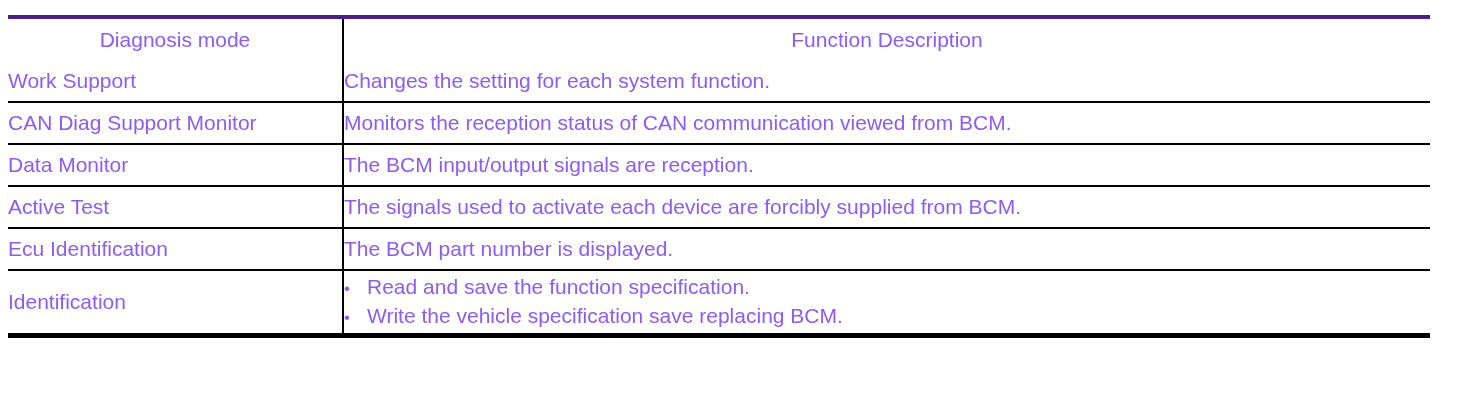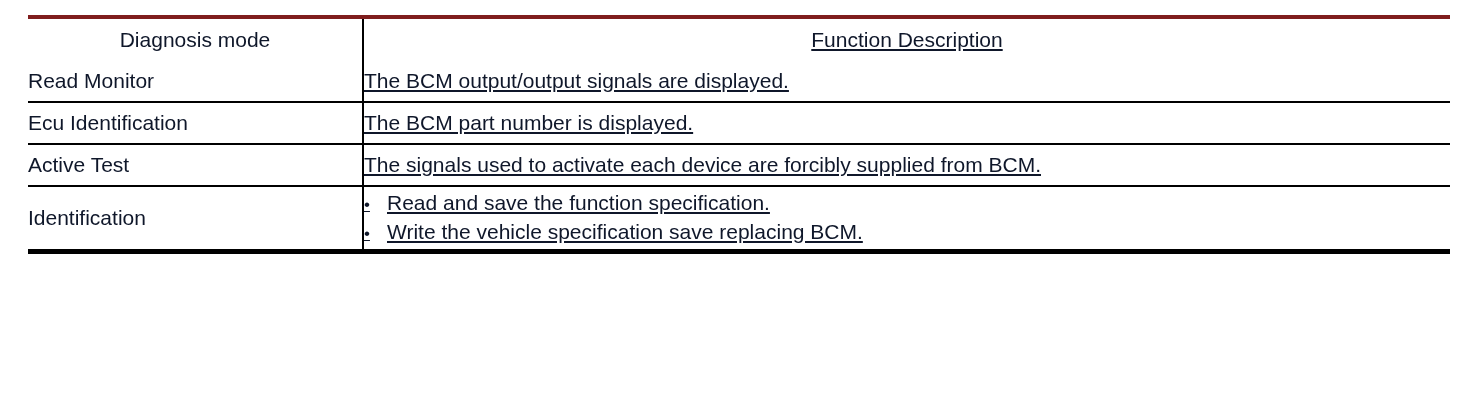--- a/index.html
+++ b/index.html
@@ -6,28 +6,28 @@
   html, body {
     width: 1472px;
     height: 404px;
     background: #ffffff;
     font-family: "Liberation Sans", "DejaVu Sans", sans-serif;
     color: #000000;
     overflow: hidden;
   }
   .doc-table {
     position: absolute;
-    left: 28px;
+    left: 8px;
     top: 15px;
     width: 1422px;
     border-collapse: collapse;
-    border-top: 4px solid #7f1d1d;
+    border-top: 4px solid #4c1d95;
     border-bottom: 5px solid #000000;
     font-size: 21px;
-    color: #0f172a;
+    color: #8b5cf6;
   }
   .doc-table tr {
     border-bottom: 2px solid #000000;
   }
   .doc-table tr:last-child {
     border-bottom: none;
   }
   .doc-table th,
   .doc-table td {
     font-weight: normal;
@@ -36,21 +36,20 @@
   }
   .col-mode {
     width: 335px;
     border-right: 2px solid #000000;
     padding-left: 18px;
     text-align: left;
   }
   .col-desc {
     padding-left: 16px;
     text-align: left;
-    text-decoration: underline;
   }
   .header-row {
     height: 43px;
   }
   .header-row .col-mode,
   .header-row .col-desc {
     text-align: center;
     padding-left: 0;
   }
   .body-row {
@@ -80,30 +79,38 @@
 
 <table class="doc-table">
   <thead>
     <tr class="header-row">
       <th class="col-mode">Diagnosis mode</th>
       <th class="col-desc">Function Description</th>
     </tr>
   </thead>
   <tbody>
     <tr class="body-row">
-      <td class="col-mode">Read Monitor</td>
-      <td class="col-desc">The BCM output/output signals are displayed.</td>
+      <td class="col-mode">Work Support</td>
+      <td class="col-desc">Changes the setting for each system function.</td>
+    </tr>
+    <tr class="body-row">
+      <td class="col-mode">CAN Diag Support Monitor</td>
+      <td class="col-desc">Monitors the reception status of CAN communication viewed from BCM.</td>
+    </tr>
+    <tr class="body-row">
+      <td class="col-mode">Data Monitor</td>
+      <td class="col-desc">The BCM input/output signals are reception.</td>
+    </tr>
+    <tr class="body-row">
+      <td class="col-mode">Active Test</td>
+      <td class="col-desc">The signals used to activate each device are forcibly supplied from BCM.</td>
     </tr>
     <tr class="body-row">
       <td class="col-mode">Ecu Identification</td>
       <td class="col-desc">The BCM part number is displayed.</td>
-    </tr>
-    <tr class="body-row">
-      <td class="col-mode">Active Test</td>
-      <td class="col-desc">The signals used to activate each device are forcibly supplied from BCM.</td>
     </tr>
     <tr class="tall-row">
       <td class="col-mode">Identification</td>
       <td class="col-desc">
         <div class="bullet-list">
           <div class="bullet-line">
             <span class="bullet-dot">•</span>
             <span>Read and save the function specification.</span>
           </div>
           <div class="bullet-line">

